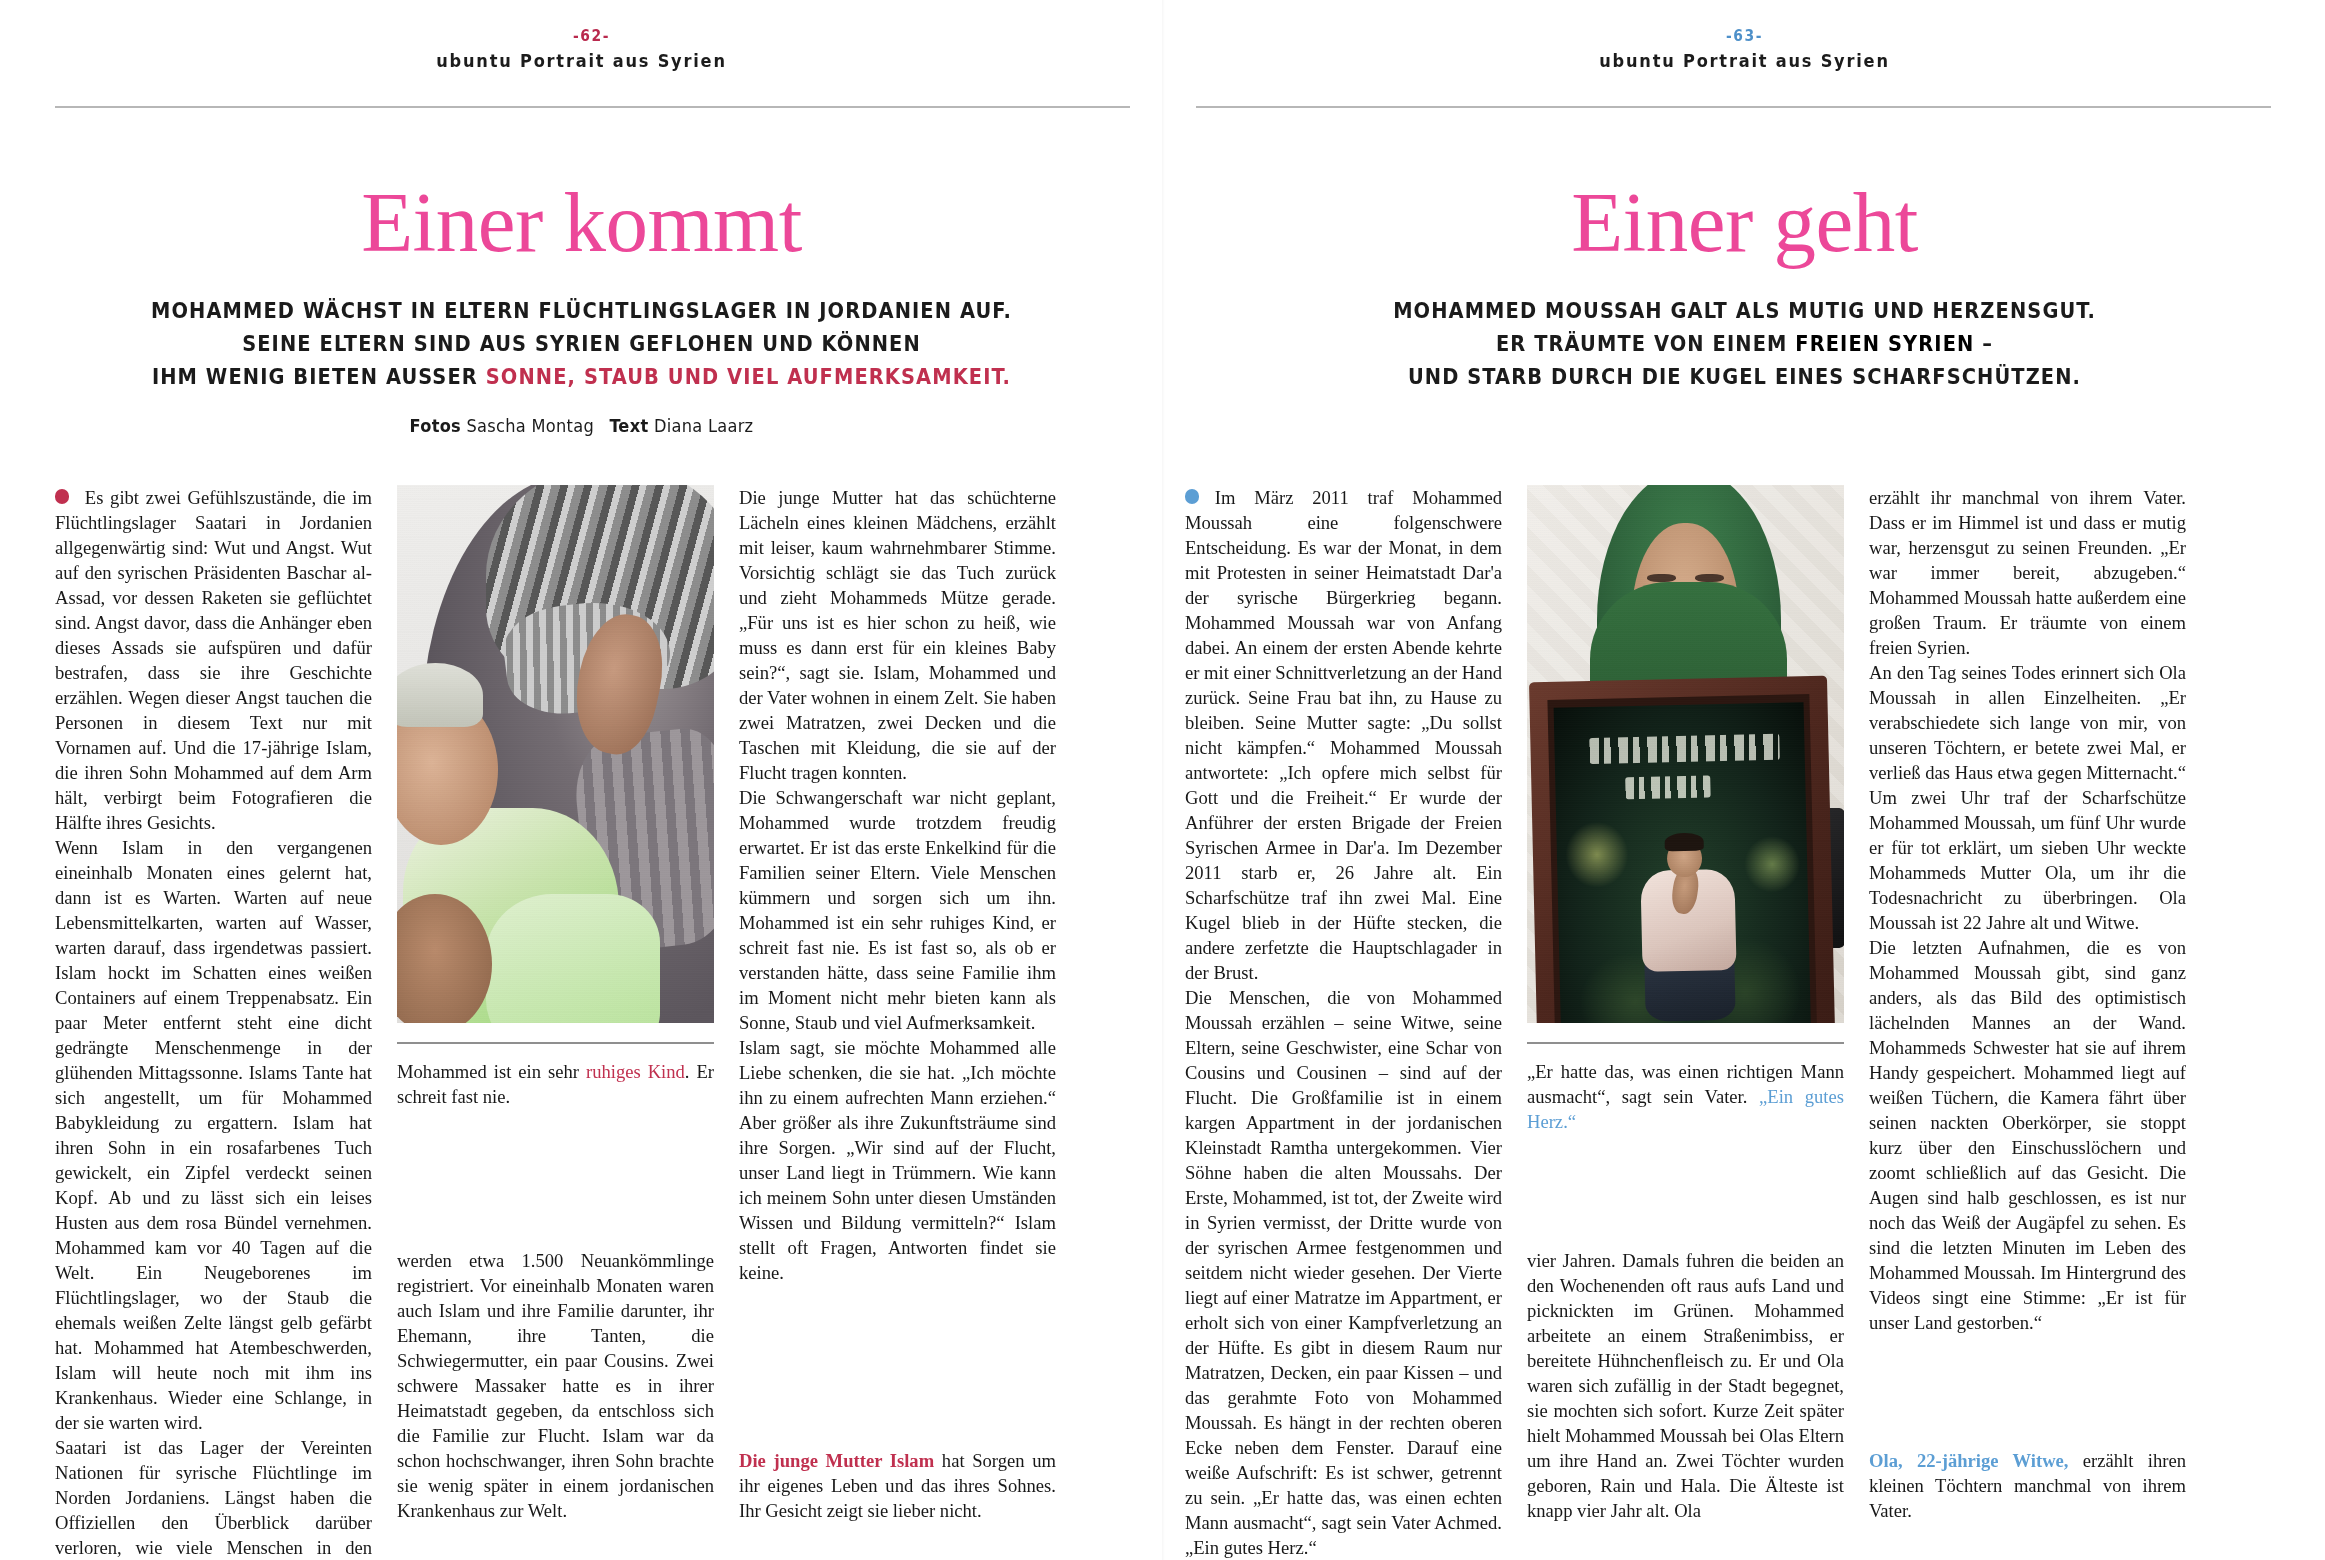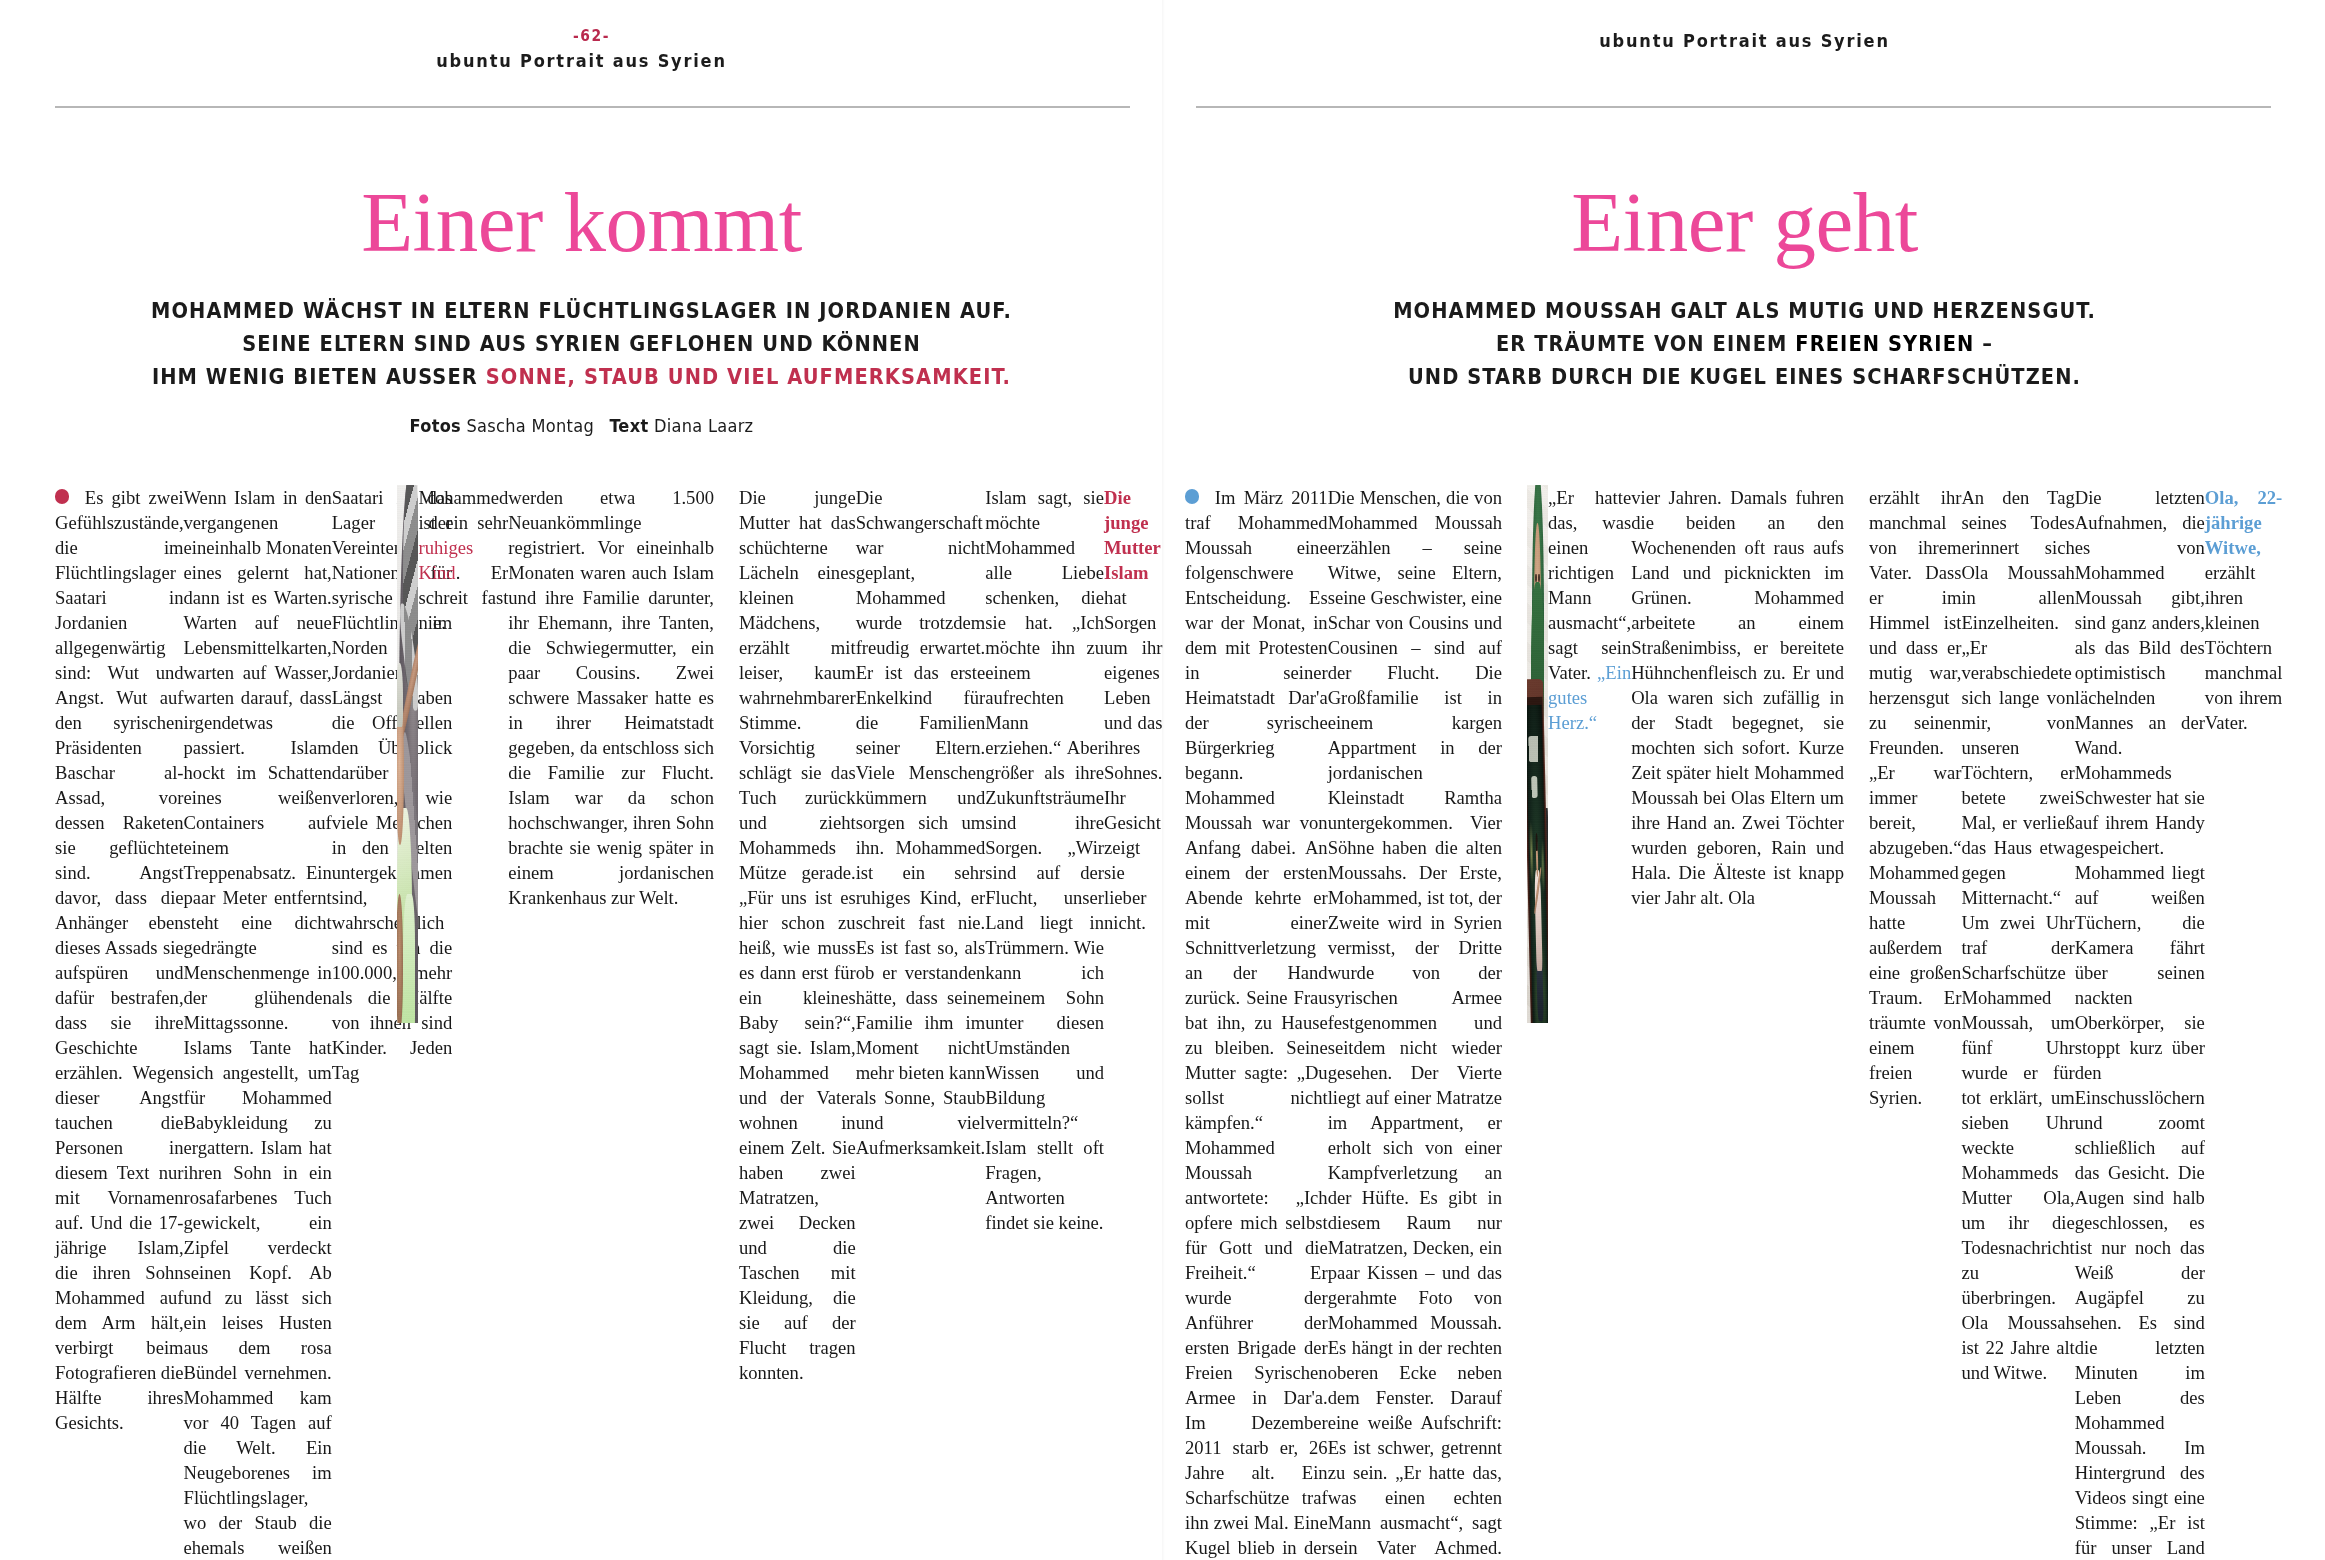--- a/index.html
+++ b/index.html
@@ -264,21 +264,21 @@
     font-family: "DejaVu Sans Condensed", "Liberation Sans", sans-serif;
     font-size: 16.5px;
     line-height: 1.45;
     color: #1b1b1b;
     text-align: right;
     margin: 0;
   }
   .cap .lead-red  { color: #c0304f; font-weight: 700; }
   .cap .lead-blue { color: #5c9ed4; font-weight: 700; }
   .spacer-flex { flex: 1 1 auto; }
-  .colflex { display: flex; height: 100%; }
+  .colflex { display: flex; flex-direction: column; height: 100%; }
 
   .gutter-shadow {
     position: absolute;
     top: 0; bottom: 0;
     left: 1162px;
     width: 2.9px;
     background: linear-gradient(90deg, rgba(0,0,0,0.035), rgba(0,0,0,0.0));
   }
 </style>
 </head>
@@ -346,20 +346,21 @@
         <p>Islam sagt, sie möchte Mohammed alle Liebe schenken, die sie hat. „Ich möchte ihn zu einem aufrechten Mann erziehen.“ Aber größer als ihre Zukunftsträume sind ihre Sorgen. „Wir sind auf der Flucht, unser Land liegt in Trümmern. Wie kann ich meinem Sohn unter diesen Umständen Wissen und Bildung vermitteln?“ Islam stellt oft Fragen, Antworten findet sie keine.</p>
         <div class="spacer-flex"></div>
         <p class="cap"><span class="lead-red">Die junge Mutter Islam</span><span> hat Sorgen um ihr eigenes Leben und das ihres Sohnes. Ihr Gesicht zeigt sie lieber nicht.</span></p>
       </div>
     </div>
   </div>
 
   <div class="page page-right">
 
     <div class="runhead">
+      <div class="folio blue">-63-</div>
       <div class="runhead-title">ubuntu Portrait aus Syrien</div>
     </div>
     <div class="rule-top"></div>
 
     <div class="masthead">
       <h1 class="headline">Einer geht</h1>
       <div class="standfirst">
         <div>MOHAMMED MOUSSAH GALT ALS MUTIG UND HERZENSGUT.</div>
         <div><span>ER TRÄUMTE VON EINEM </span><span class="hl-blue">FREIEN SYRIEN</span><span> –</span></div>
         <div>UND STARB DURCH DIE KUGEL EINES SCHARFSCHÜTZEN.</div>

